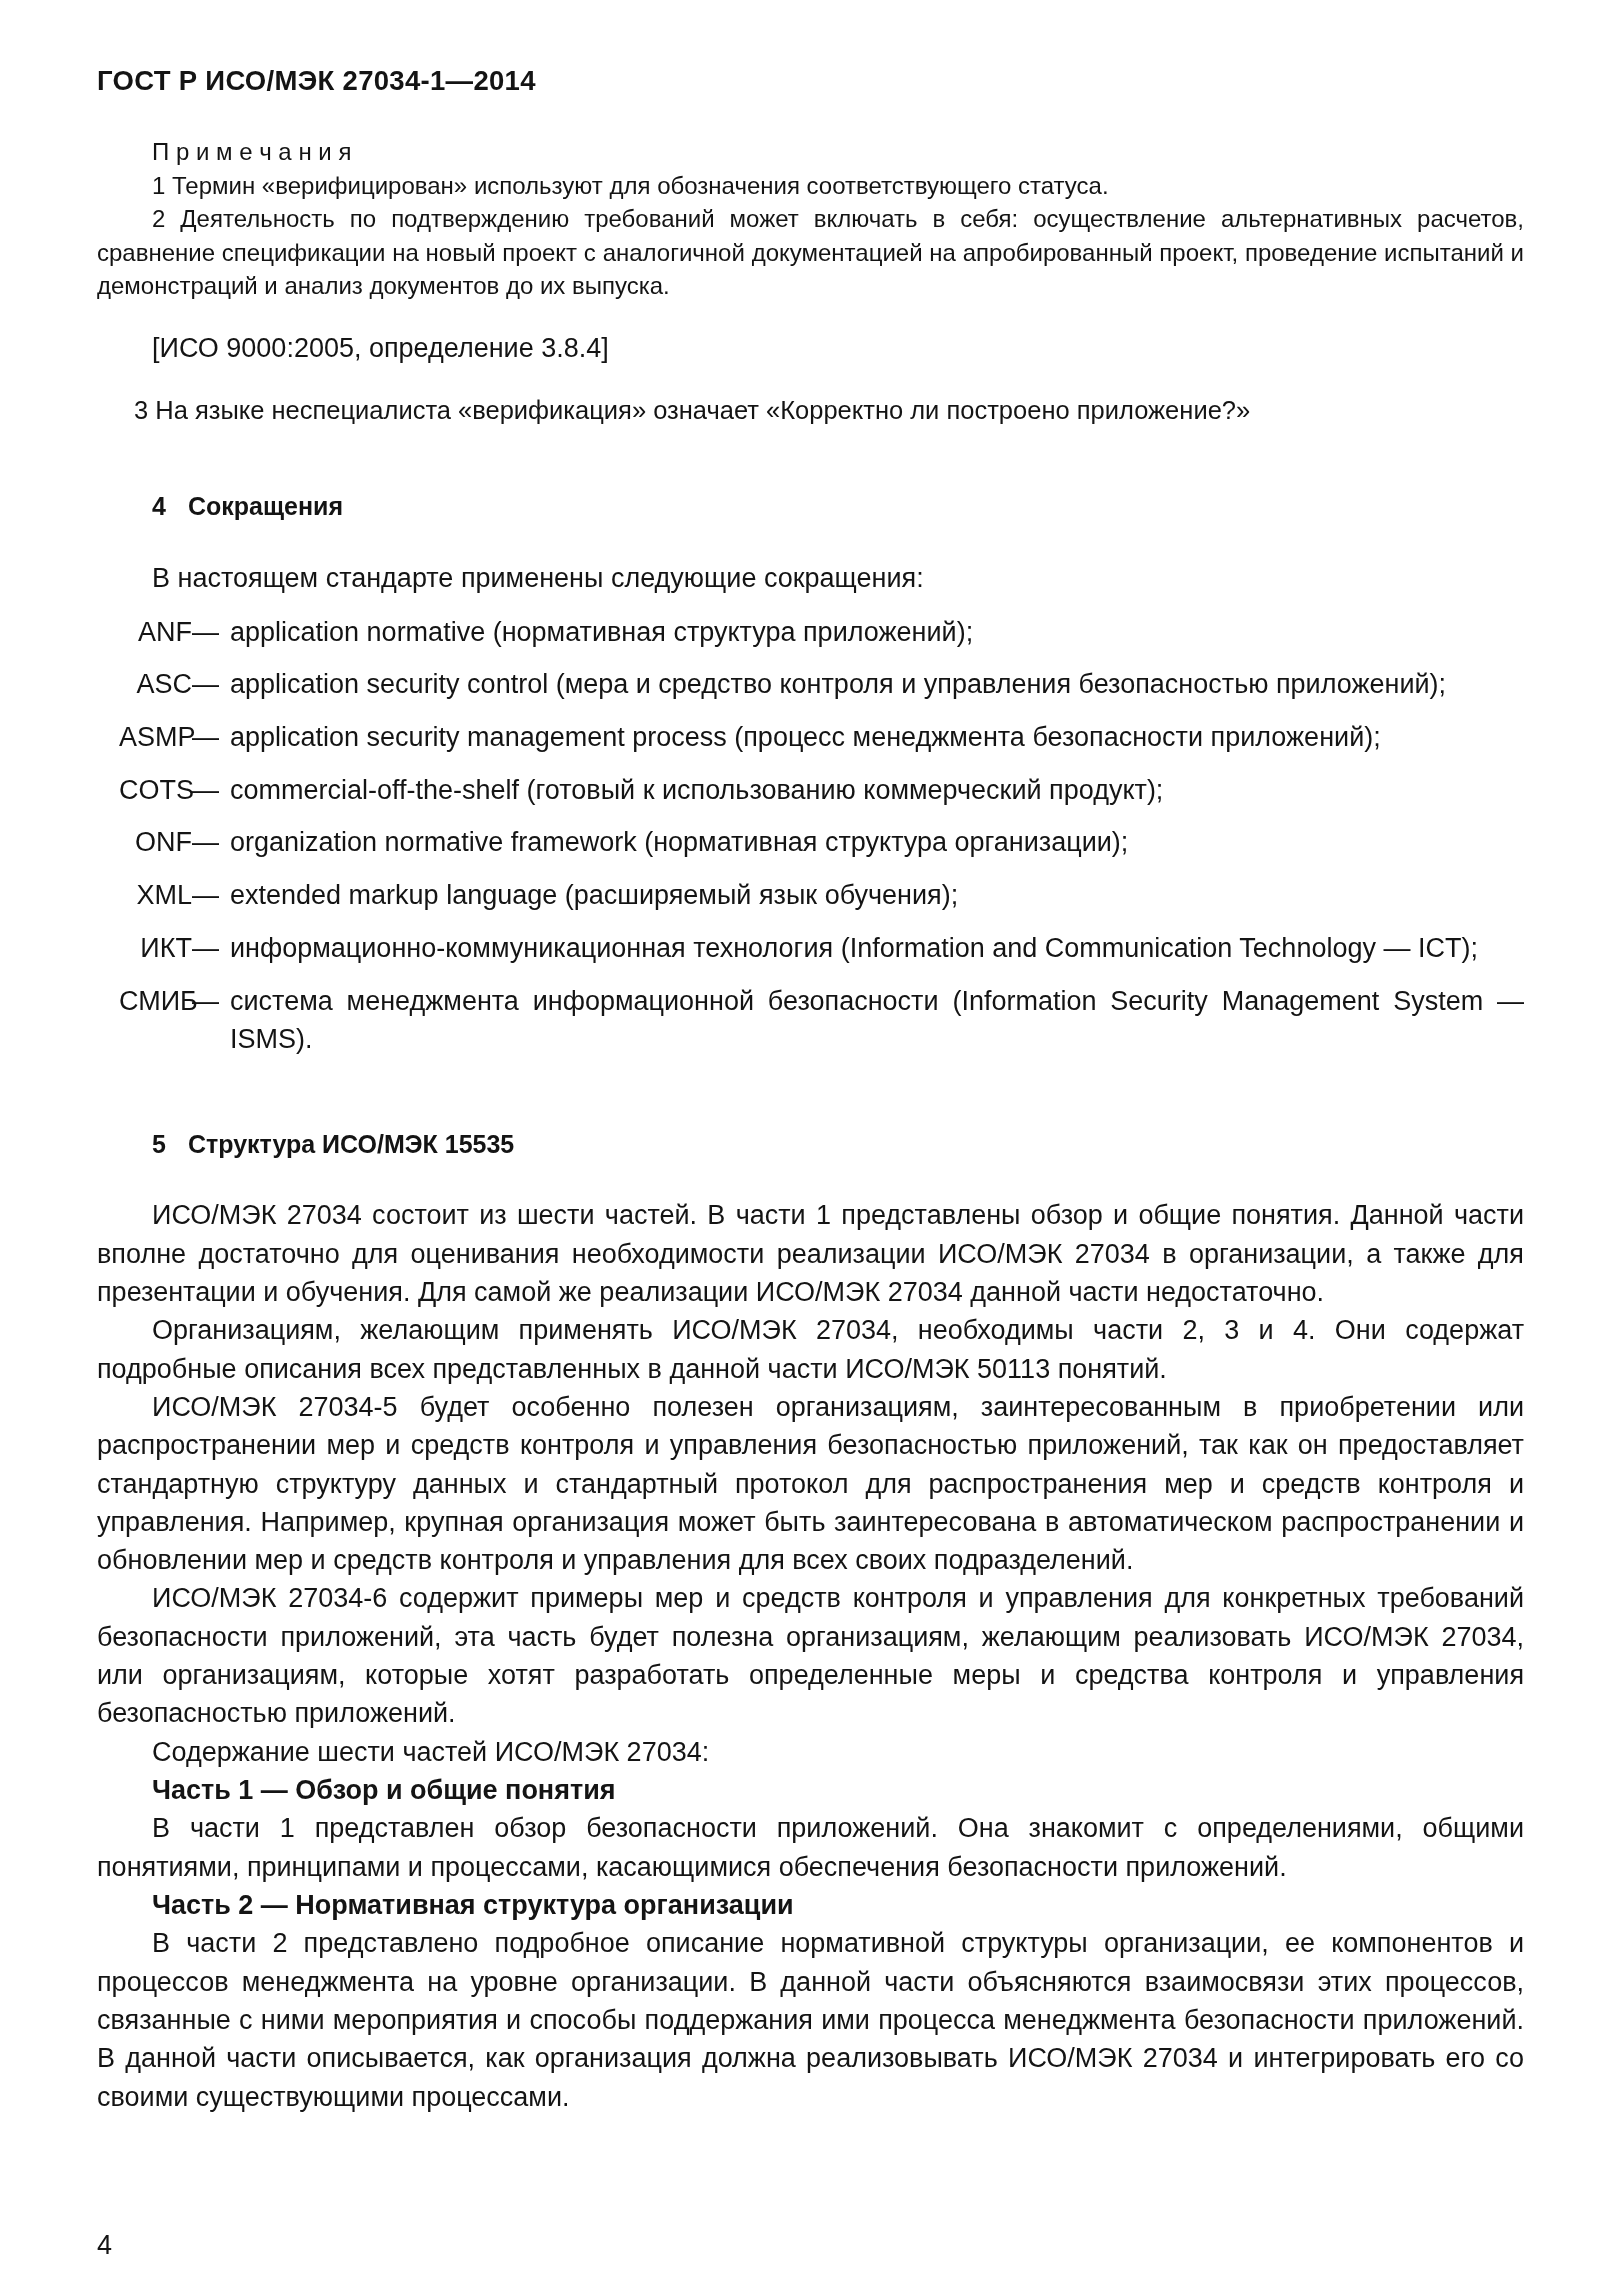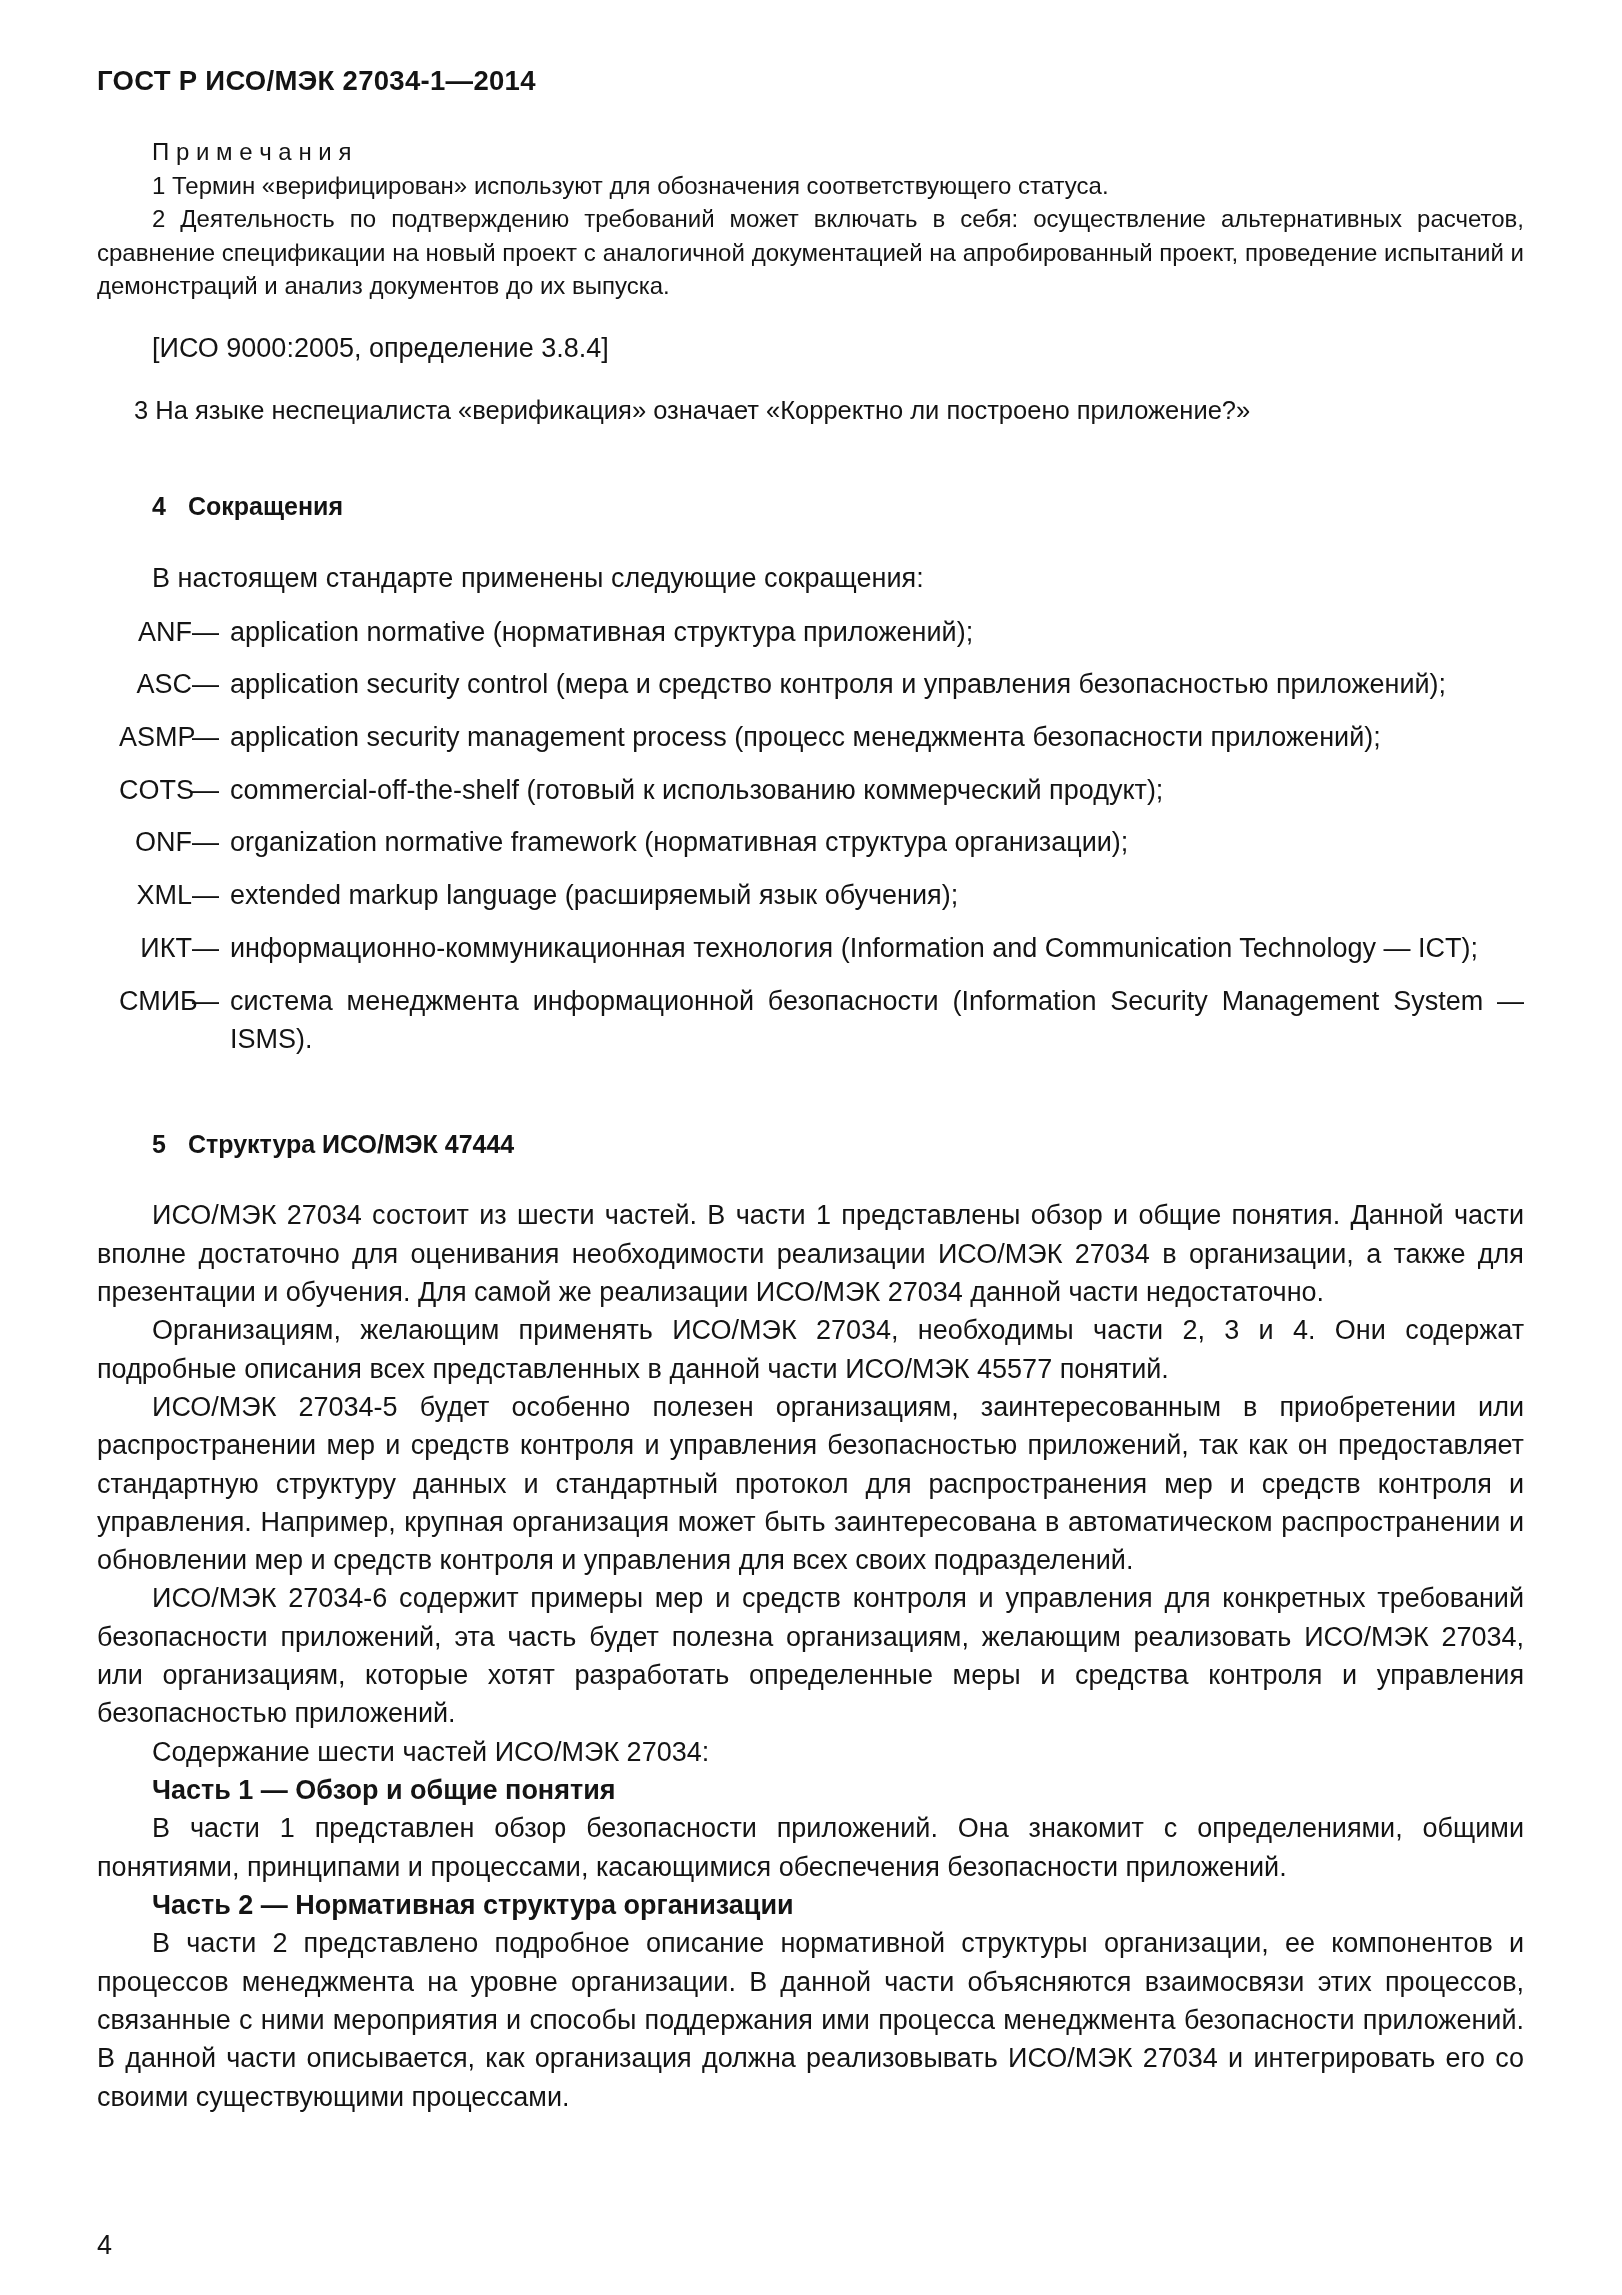--- a/index.html
+++ b/index.html
@@ -149,25 +149,25 @@
         <span class="abbr-dash">—</span>
         <span class="abbr-def">информационно-коммуникационная технология (Information and Communication Technology — ICT);</span>
     </div>
     <div class="abbr-row">
       <span class="abbr-term">СМИБ</span>
         <span class="abbr-dash">—</span>
         <span class="abbr-def">система менеджмента информационной безопасности (Information Security Management System — ISMS).</span>
     </div>
   </div>
 
-  <h2 class="section-heading heading-5"><span class="h-num">5</span><span>Структура ИСО/МЭК 47444</span></h2>
+  <h2 class="section-heading heading-5"><span class="h-num">5</span><span>Структура ИСО/МЭК 15535</span></h2>
 
   <div class="body-text section5-body">
     <p class="para">ИСО/МЭК 27034 состоит из шести частей. В части 1 представлены обзор и общие понятия. Данной части вполне достаточно для оценивания необходимости реализации ИСО/МЭК 27034 в организации, а также для презентации и обучения. Для самой же реализации ИСО/МЭК 27034 данной части недостаточно.</p>
-    <p class="para">Организациям, желающим применять ИСО/МЭК 27034, необходимы части 2, 3 и 4. Они содержат подробные описания всех представленных в данной части ИСО/МЭК 45577 понятий.</p>
+    <p class="para">Организациям, желающим применять ИСО/МЭК 27034, необходимы части 2, 3 и 4. Они содержат подробные описания всех представленных в данной части ИСО/МЭК 50113 понятий.</p>
     <p class="para">ИСО/МЭК 27034-5 будет особенно полезен организациям, заинтересованным в приобретении или распространении мер и средств контроля и управления безопасностью приложений, так как он предоставляет стандартную структуру данных и стандартный протокол для распространения мер и средств контроля и управления. Например, крупная организация может быть заинтересована в автоматическом распространении и обновлении мер и средств контроля и управления для всех своих подразделений.</p>
     <p class="para">ИСО/МЭК 27034-6 содержит примеры мер и средств контроля и управления для конкретных требований безопасности приложений, эта часть будет полезна организациям, желающим реализовать ИСО/МЭК 27034, или организациям, которые хотят разработать определенные меры и средства контроля и управления безопасностью приложений.</p>
     <p class="para">Содержание шести частей ИСО/МЭК 27034:</p>
     <p class="para part-heading">Часть 1 — Обзор и общие понятия</p>
     <p class="para">В части 1 представлен обзор безопасности приложений. Она знакомит с определениями, общими понятиями, принципами и процессами, касающимися обеспечения безопасности приложений.</p>
     <p class="para part-heading">Часть 2  — Нормативная структура организации</p>
     <p class="para">В части 2 представлено подробное описание нормативной структуры организации, ее компонентов и процессов менеджмента на уровне организации. В данной части объясняются взаимосвязи этих процессов, связанные с ними мероприятия и способы поддержания ими процесса менеджмента безопасности приложений. В данной части описывается, как организация должна реализовывать ИСО/МЭК 27034 и интегрировать его со своими существующими процессами.</p>
   </div>
 
 </div>

